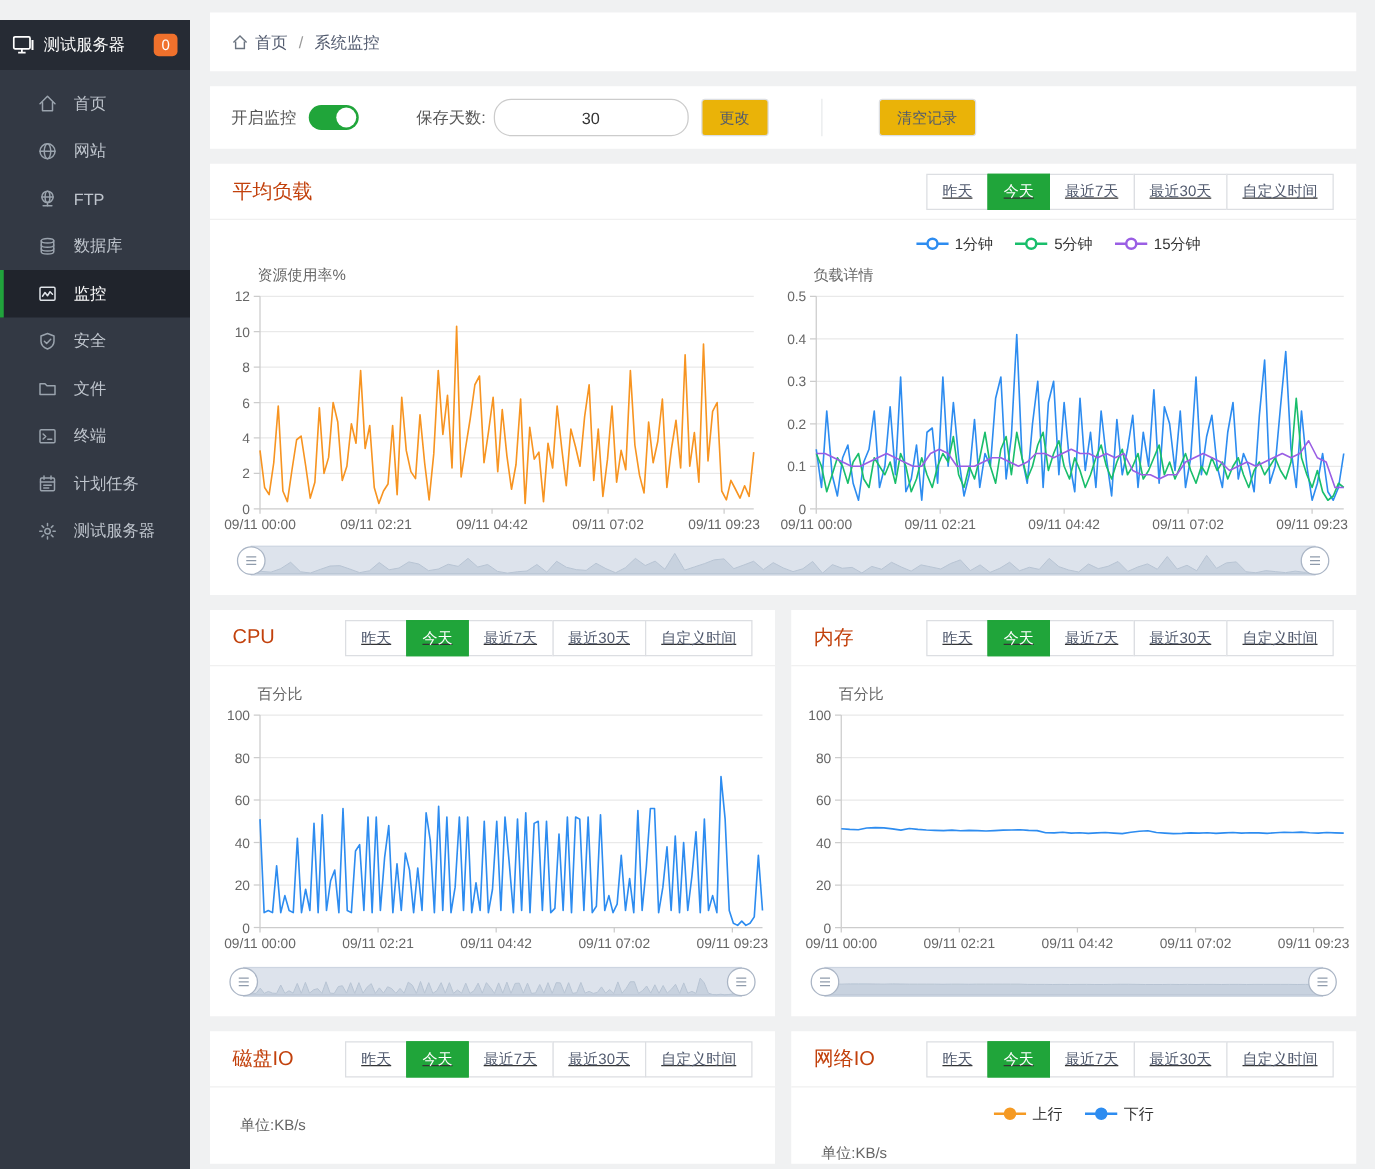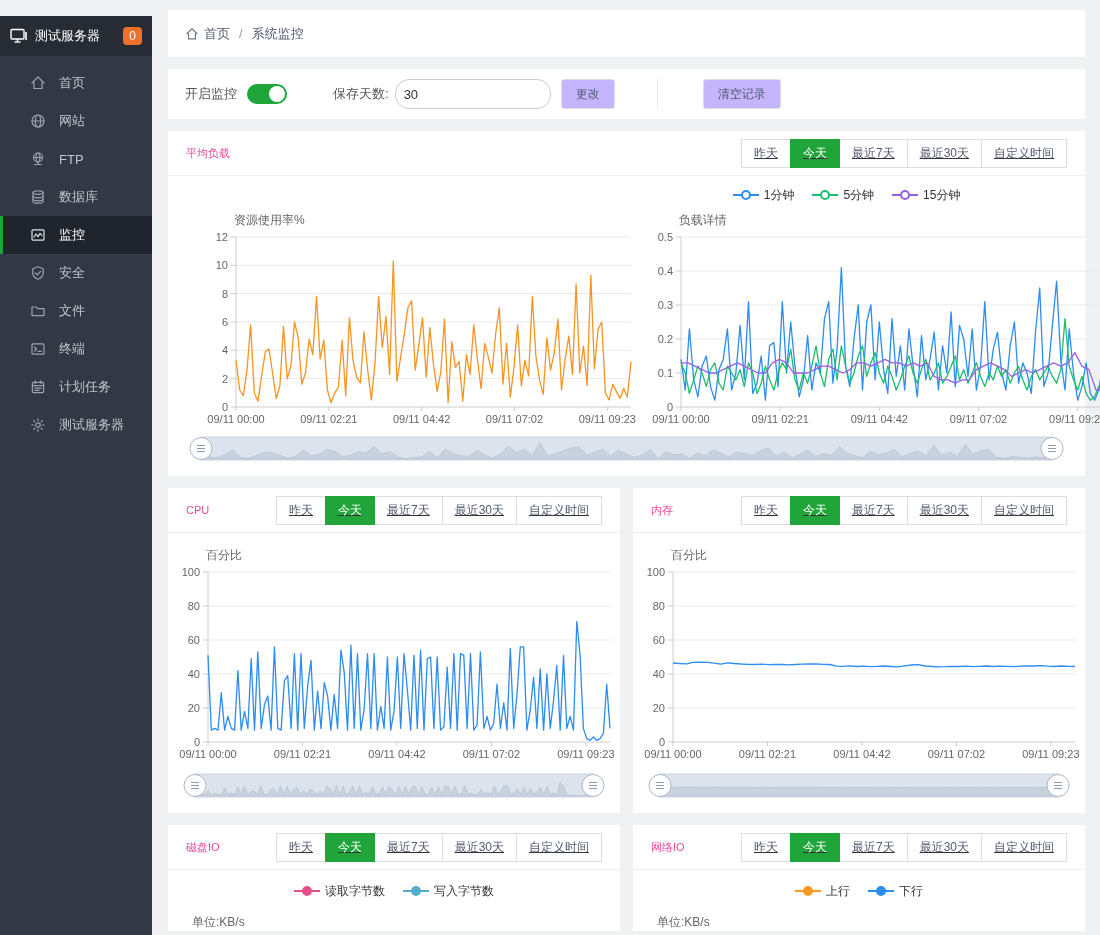--- a/index.html
+++ b/index.html
@@ -30,43 +30,43 @@
   .bc-card { height:47px; display:flex; align-items:center; padding:0 17px; font-size:13px; color:#515a6e; }
   .bc-card .ic { width:14px; height:14px; margin-right:5px; display:inline-flex; color:#6b7480; }
   .bc-sep { margin:0 9px; color:#999; }
   .bc-cur { color:#515a6e; }
 
   .ctrl-card { height:50px; display:flex; align-items:center; padding:4px 17px; font-size:13px; color:#555; }
   .toggle { width:40px; height:20px; border-radius:11px; background:#20a53a; position:relative; margin-left:10px; cursor:pointer; }
   .toggle .knob { position:absolute; right:2px; top:2px; width:16px; height:16px; background:#fff; border-radius:50%; }
   .ctrl-label-2 { margin-left:46px; }
   .txt-input { width:156px; height:30px; border:1px solid #ccc; border-radius:14px; font-size:13px; padding:0 8px;
-               margin-left:6px; color:#333; font-family:inherit; }
-  .btn { height:30px; padding:0 14px; background:#c4b5fd; border:1px solid #dcdee2; border-radius:3px; font-size:12px;
+               margin-left:6px; color:#333; font-family:inherit;text-align:center; }
+  .btn { height:30px; padding:0 14px; background:#eab308; border:1px solid #dcdee2; border-radius:3px; font-size:12px;
          color:#515a6e; cursor:pointer; font-family:inherit; }
   .btn-change { margin-left:10px; }
   .vdivider { width:1px; height:30px; background:#e8eaec; margin:0 45px 0 42px; }
 
   .card-header { height:45px; border-bottom:1px solid #f0f0f0; display:flex; align-items:center;
                  justify-content:space-between; padding:0 18px; }
-  .card-title { font-size:11px; color:#ec4899; }
+  .card-title { font-size:16px; color:#c2410c; }
   .tabgroup { display:flex;text-decoration:underline; }
   .tabgroup .tab { height:29px; line-height:27px; padding:0 12px; font-size:12px; color:#515a6e; background:#fff;
                    border:1px solid #dcdee2; margin-left:-1px; cursor:pointer; position:relative; }
   .tabgroup .tab.active { background:#20a53a; border-color:#20a53a; color:#fff; z-index:1; }
 
   
   .load-body { position:relative; padding:6px 0 14px 0; }
   .legend-row { display:flex; justify-content:center; align-items:center; height:22px; font-size:12px; color:#333; }
   .legend-row.load-legend { position:absolute; top:8px; left:49%; width:50%; }
   .lg-item { display:flex; align-items:center; margin:0 9px; }
   .lg-marker { display:inline-flex; margin-right:5px; }
   .charts-row { display:flex; padding-top:30px; }
   .chart-col { position:relative; }
-  .chart-col.left { width:48.5%;margin-left:28px; }
+  .chart-col.left { width:48.5%; }
   .chart-col.right { width:51.5%; }
   .axis-name { font-size:12px; color:#666; margin:0 0 4px 38px; height:15px; }
   .chart { width:100%; height:198px; }
   .brush { height:27px; margin:6px 20px 0 20px; position:relative; }
   .single-chart-body { padding:14px 0 14px 0; }
   .single-chart-body .brush { margin:8px 14px 0 14px; }
 
   
   .io-body { padding:10px 0 0 0; }
   .io-unit { font-size:12px; color:#666; margin:12px 0 0 24px; }
@@ -481,40 +481,20 @@
         <span class="card-title">磁盘IO</span>
         <div class="tabgroup">
             <span class="tab">昨天</span>
             <span class="tab active">今天</span>
             <span class="tab">最近7天</span>
             <span class="tab">最近30天</span>
             <span class="tab">自定义时间</span>
           </div>
       </div>
       <div class="io-body">
-        <div class="legend-row">
-            <span class="lg-item">
-              <span class="lg-marker">
-                <svg width="26" height="12">
-                  <line x1="0" y1="6" x2="26" y2="6" stroke="#e84c8b" stroke-width="2"></line>
-                  <circle cx="13" cy="6" r="4" fill="#e84c8b" stroke="#e84c8b" stroke-width="2"></circle>
-                </svg>
-              </span>
-              <span>读取字节数</span>
-            </span>
-            <span class="lg-item">
-              <span class="lg-marker">
-                <svg width="26" height="12">
-                  <line x1="0" y1="6" x2="26" y2="6" stroke="#55aecb" stroke-width="2"></line>
-                  <circle cx="13" cy="6" r="4" fill="#55aecb" stroke="#55aecb" stroke-width="2"></circle>
-                </svg>
-              </span>
-              <span>写入字节数</span>
-            </span>
-          </div>
         <div class="io-unit">单位:KB/s</div>
 
       </div>
     </div>
     <div class="card">
       <div class="card-header">
         <span class="card-title">网络IO</span>
         <div class="tabgroup">
             <span class="tab">昨天</span>
             <span class="tab active">今天</span>

